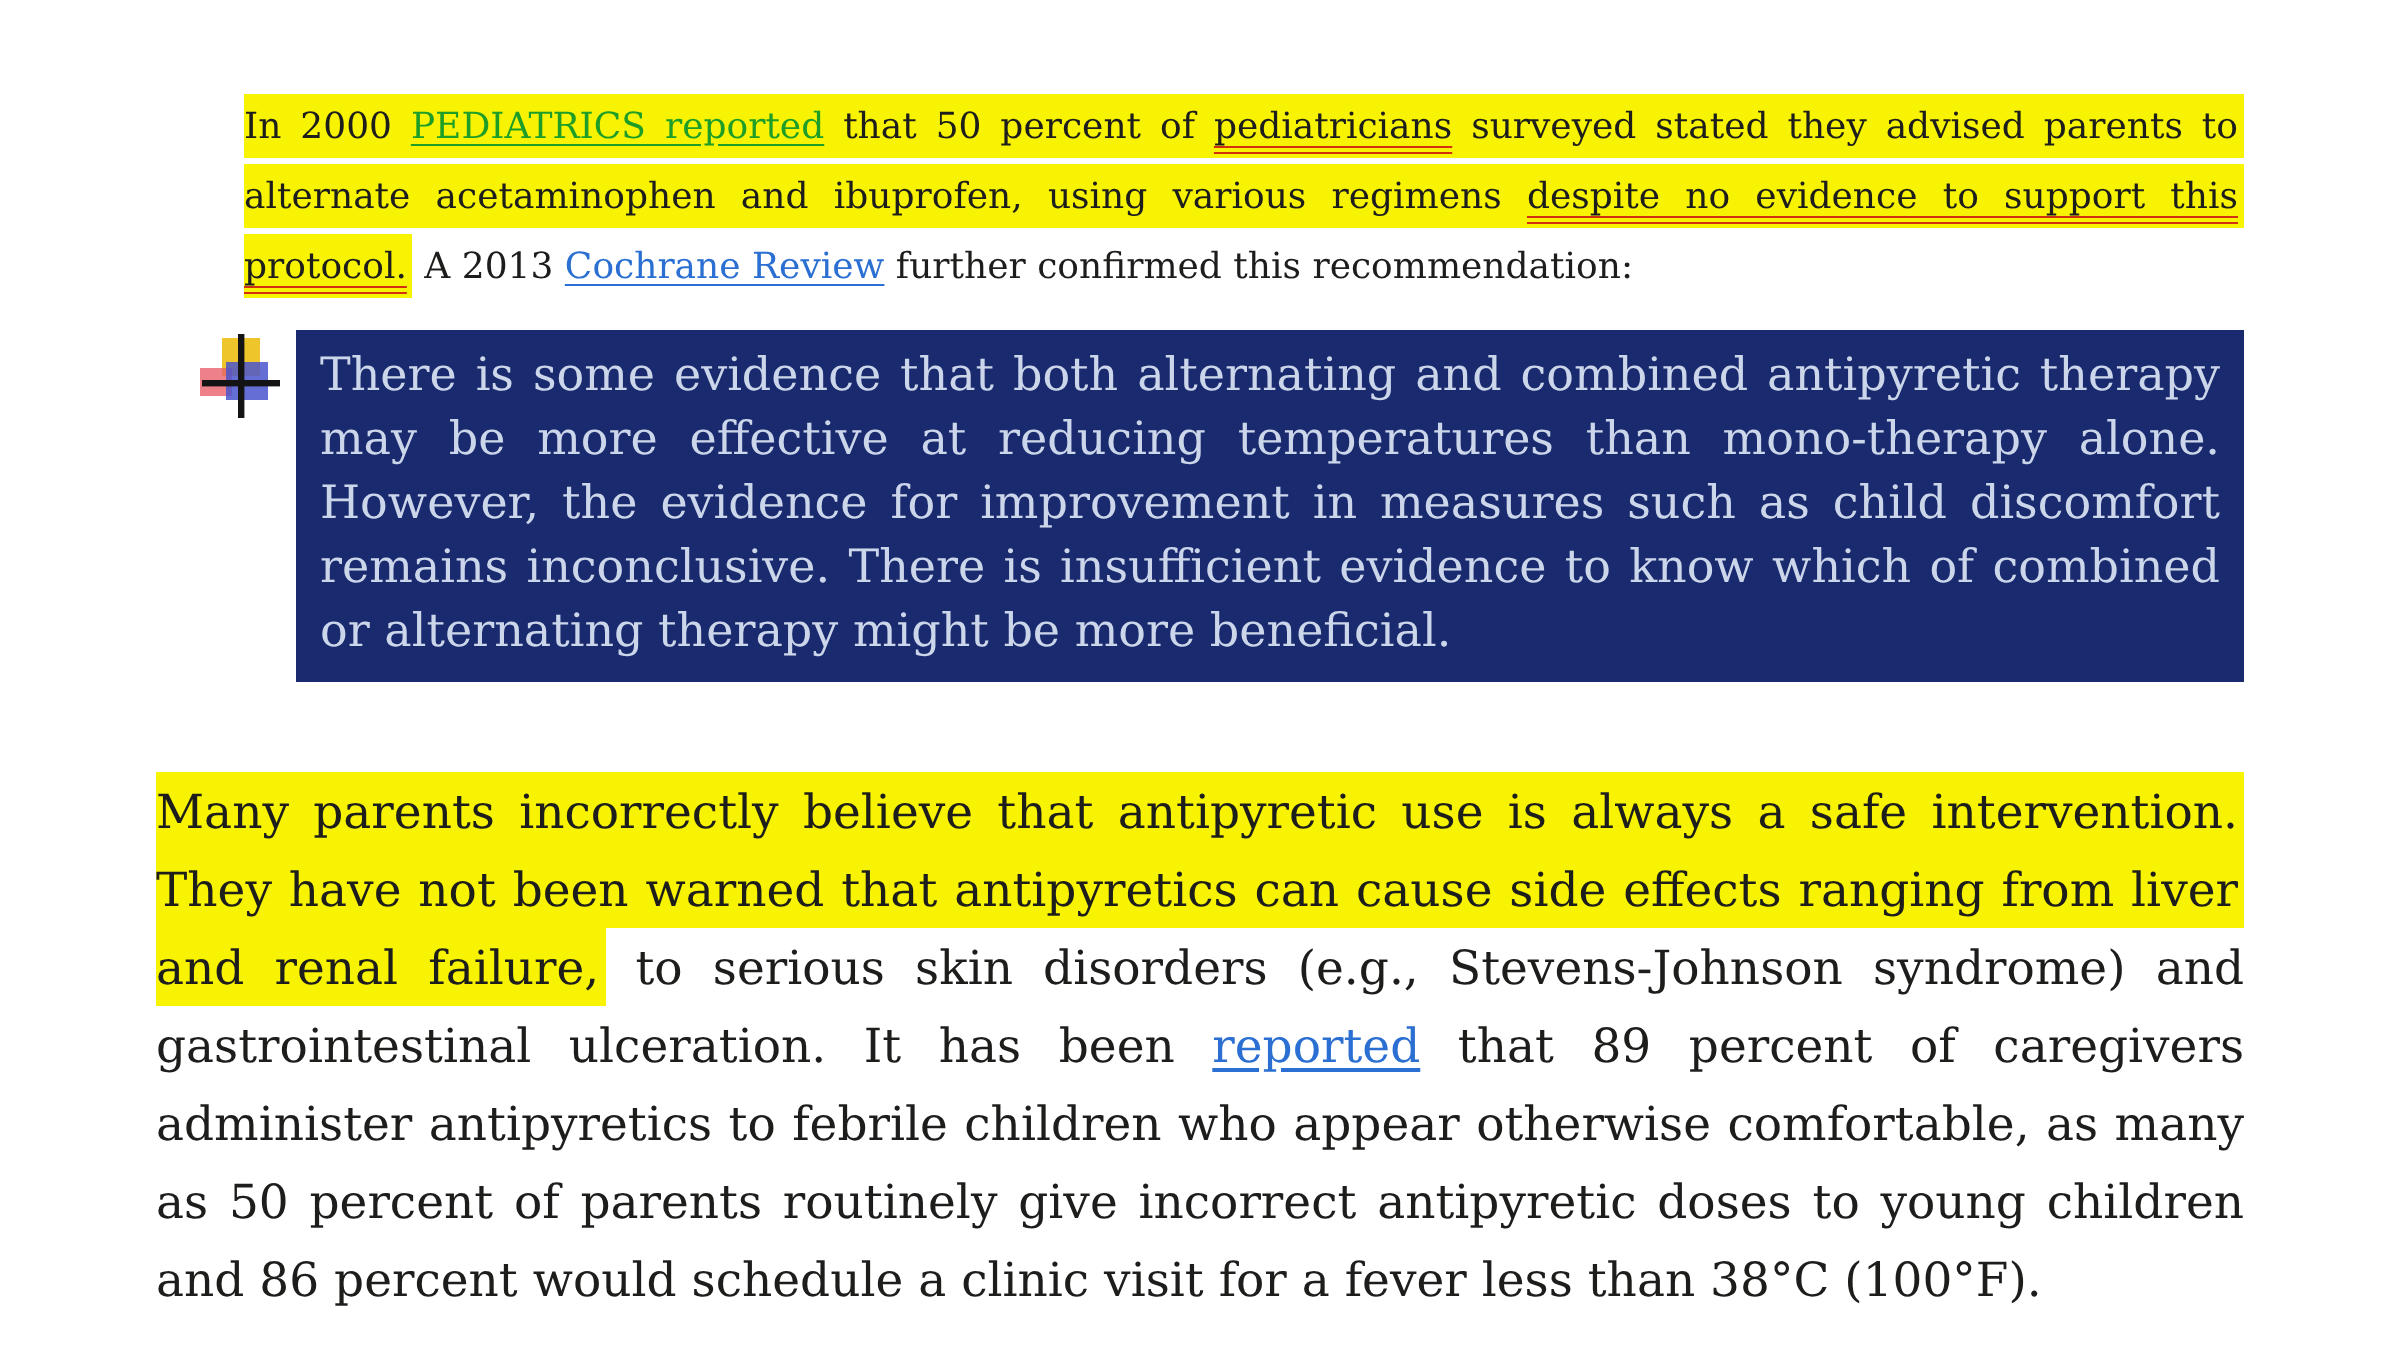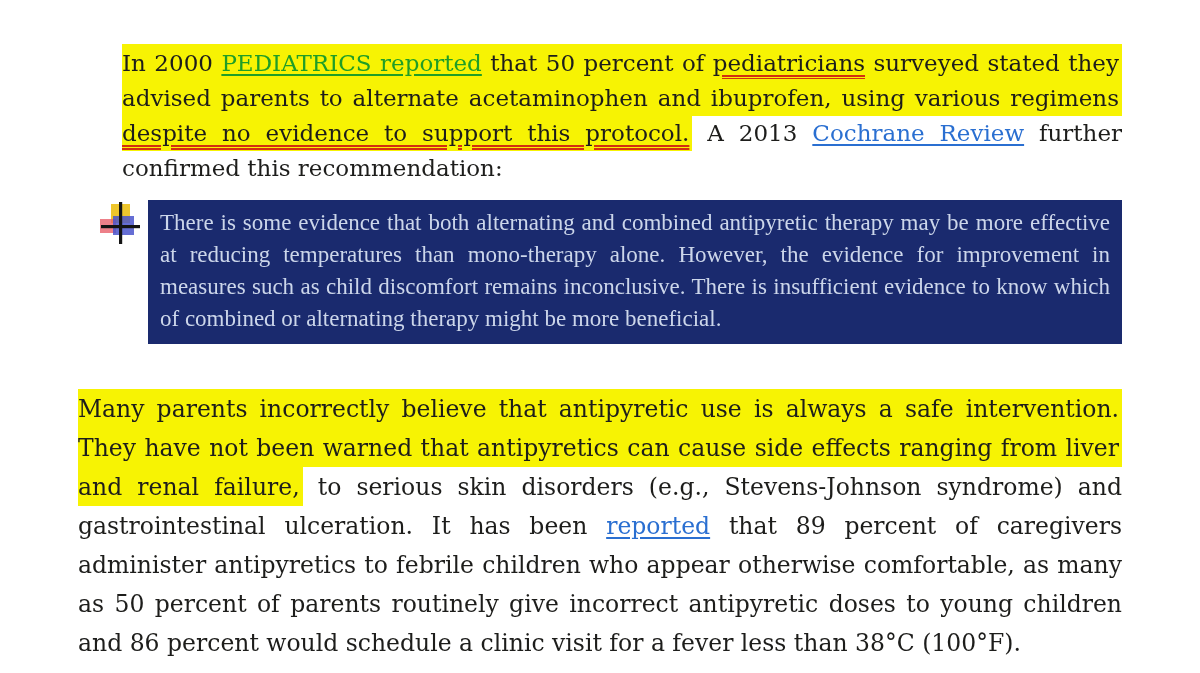--- a/index.html
+++ b/index.html
@@ -14,21 +14,21 @@
   }
   .content {
     position: absolute;
     left: 78px;
     top: 0;
     width: 1044px;
   }
   
   .intro-paragraph {
     margin: 46px 0 0 0;
-    font-size: 23px;
+    font-size: 18px;
     line-height: 35px;
     text-align: justify;
     padding-left: 44px;
   }
   mark.hl {
     background: var(--highlight, #f7f303);
     color: inherit;
     padding: 6px 3px 5px 0;
     -webkit-box-decoration-break: clone;
     box-decoration-break: clone;
@@ -50,21 +50,20 @@
     text-decoration-line: underline;
     text-decoration-style: double;
     text-decoration-color: var(--underline-red, #d3300f);
     text-underline-offset: 4px;
   }
   
   .quote-row {
     margin-top: 14px;
     display: flex;
     align-items: flex-start;
-    font-family: Liberation Serif, serif;
   }
   .quote-icon {
     width: 44px;
     height: 46px;
     margin-left: 20px;
     margin-top: 2px;
     flex: 0 0 auto;
   }
   .quote-box {
     margin-left: 6px;

